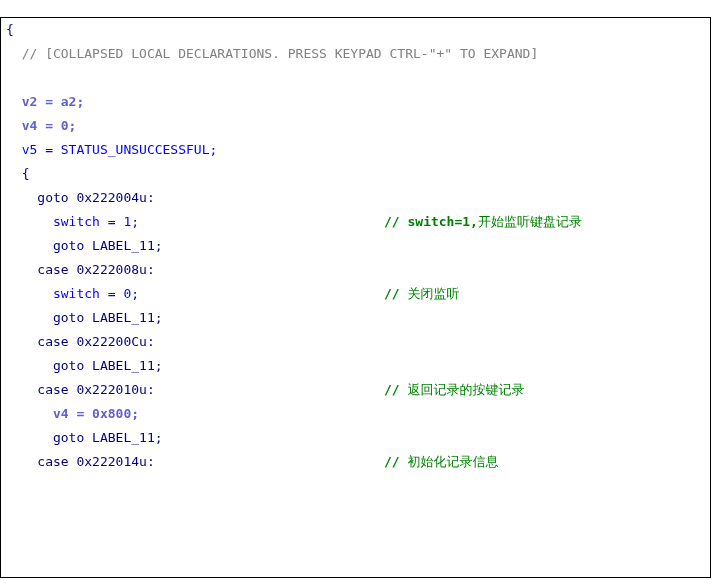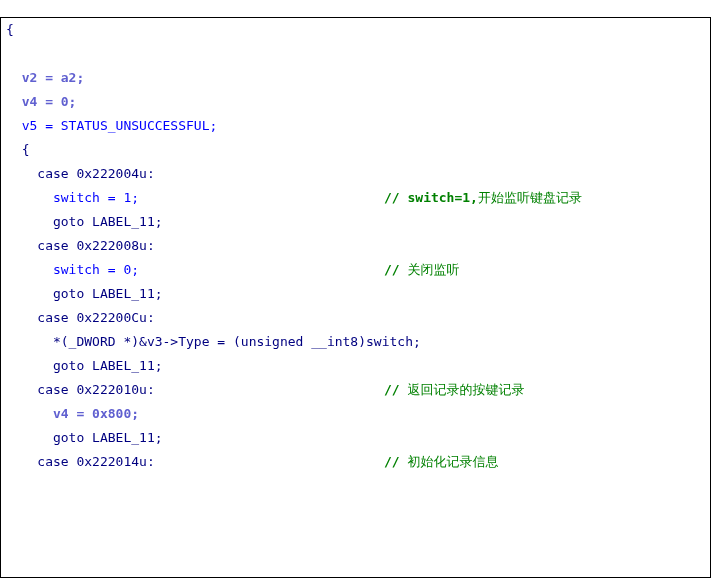--- a/index.html
+++ b/index.html
@@ -90,33 +90,33 @@
 
 <div id="decompiler">
 
   <div class="sig-line">
     <span class="t-type">__int64</span><span class="t-plain"> </span><span class="t-type">__fastcall</span><span class="t-plain"> </span><span class="t-fname">Ctrl2capSymbol_DEVICE_CONTROL</span><span class="t-plain">(_DEVICE_OBJECT *a1, struct _IRP *a2)</span>
   </div>
 
   <div class="body-box">
     <div class="code" id="code-lines">
         <div class="line"><span class="t-punct">{</span></div>
+        <div class="line"><span class="t-gray">  // [COLLAPSED LOCAL DECLARATIONS. PRESS KEYPAD CTRL-"+" TO EXPAND]</span></div>
         <div class="line"><span class="t-plain"></span></div>
         <div class="line"><span class="t-var">  v2 = a2;</span></div>
         <div class="line"><span class="t-var">  v4 = 0;</span></div>
         <div class="line"><span class="t-const">  v5 = STATUS_UNSUCCESSFUL;</span></div>
         <div class="line"><span class="t-punct">  {</span></div>
-        <div class="line"><span class="t-kw">    case 0x222004u:</span></div>
+        <div class="line"><span class="t-kw">    goto 0x222004u:</span></div>
         <div class="line"><span class="t-const">      switch = 1;</span><span class="cmt t-comment"><span>// switch=1,</span><span class="cjk">开始监听键盘记录</span></span></div>
         <div class="line"><span class="t-kw">      goto LABEL_11;</span></div>
         <div class="line"><span class="t-kw">    case 0x222008u:</span></div>
         <div class="line"><span class="t-const">      switch = 0;</span><span class="cmt t-comment"><span>// </span><span class="cjk">关闭监听</span></span></div>
         <div class="line"><span class="t-kw">      goto LABEL_11;</span></div>
         <div class="line"><span class="t-kw">    case 0x22200Cu:</span></div>
-        <div class="line"><span class="t-plain">      *(_DWORD *)&amp;v3-&gt;Type = (unsigned __int8)switch;</span></div>
         <div class="line"><span class="t-kw">      goto LABEL_11;</span></div>
         <div class="line"><span class="t-kw">    case 0x222010u:</span><span class="cmt t-comment"><span>// </span><span class="cjk">返回记录的按键记录</span></span></div>
         <div class="line"><span class="t-var">      v4 = 0x800;</span></div>
         <div class="line"><span class="t-kw">      goto LABEL_11;</span></div>
         <div class="line"><span class="t-kw">    case 0x222014u:</span><span class="cmt t-comment"><span>// </span><span class="cjk">初始化记录信息</span></span></div>
       </div>
   </div>
 
 </div>
 

